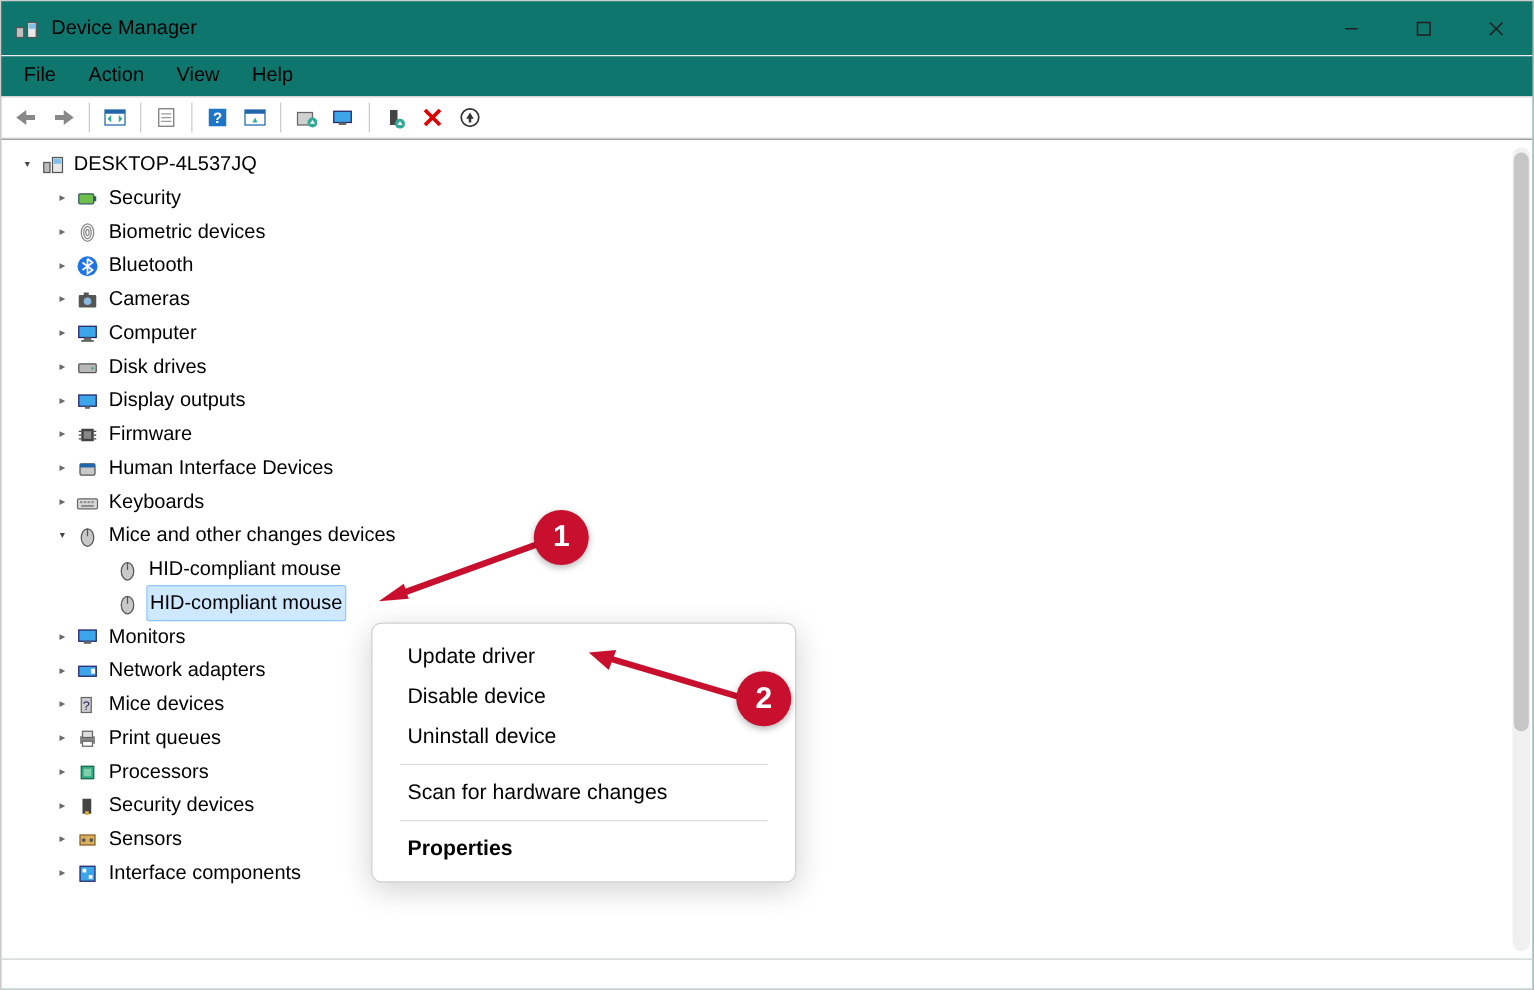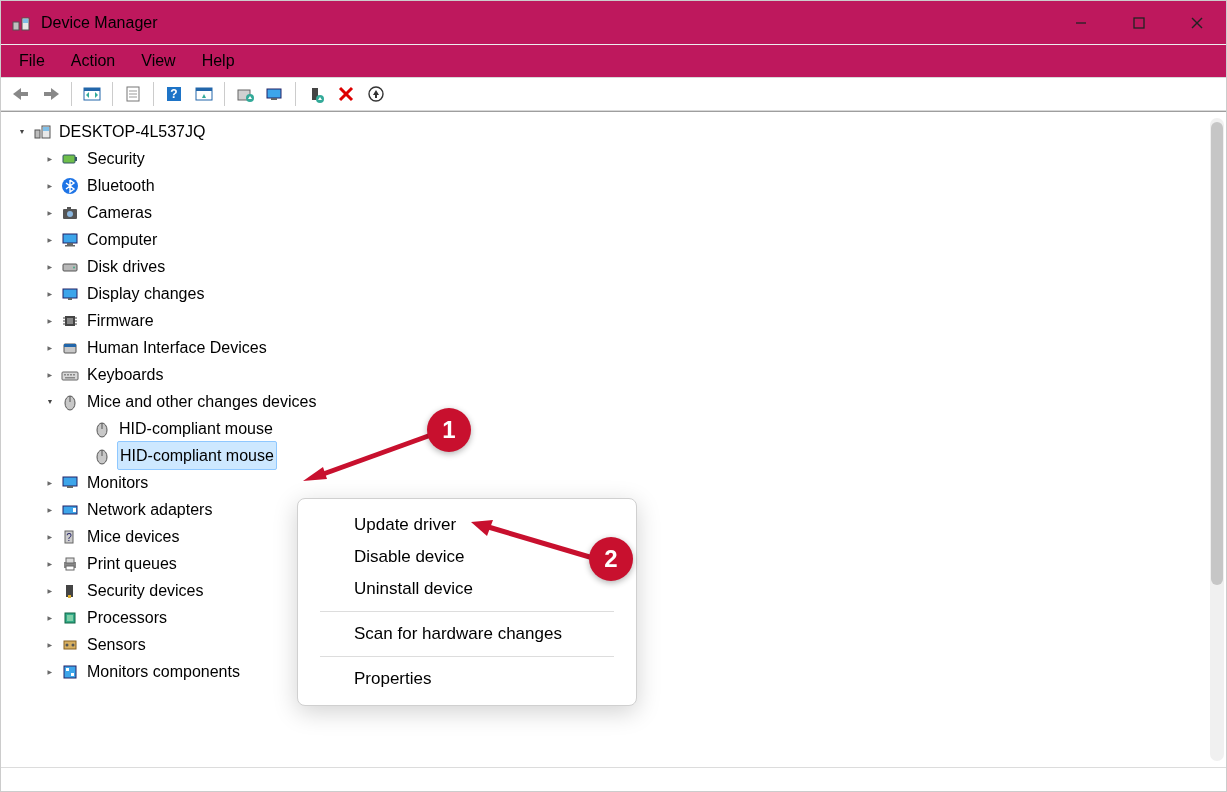--- a/index.html
+++ b/index.html
@@ -12,21 +12,21 @@
     height: 792px;
     overflow: hidden;
     position: relative;
   }
   .window {
     width: 1227px;
     height: 792px;
     border: 1px solid #ccc;
     display: flex;
     flex-direction: column;
-    background: #be185d;
+    background: #0f766e;
   }
   .titlebar {
     height: 44px;
     display: flex;
     align-items: center;
     padding-left: 10px;
     border-bottom: 1px solid #eee;
   }
   .titlebar-icon {
     width: 20px; height: 20px;
@@ -140,28 +140,28 @@
     position: absolute;
     width: 340px;
     background: #fff;
     border: 1px solid #d0d0d0;
     border-radius: 8px;
     box-shadow: 0 6px 24px rgba(0,0,0,0.18);
     padding: 10px 0;
     font-size: 17px;
   }
   .cm-item {
-    padding: 6px 56px;
+    padding: 6px 28px;
   }
   .cm-sep {
     height: 1px;
     background: #ddd;
     margin: 6px 22px;
   }
-  .cm-bold { font-weight: 400; }
+  .cm-bold { font-weight: 700; }
 
   .anno-badge {
     position: absolute;
     width: 44px; height: 44px;
     background: #c8102e;
     border-radius: 50%;
     color: #fff;
     font-size: 24px;
     font-weight: 700;
     display: flex; align-items: center; justify-content: center;
@@ -324,20 +324,31 @@
               <rect x="2" y="5" width="12" height="8" rx="1" fill="#6fbf4b" stroke="#356"></rect>
               <rect x="14" y="7" width="2" height="4" fill="#356"></rect>
             </svg>
           </span>
         <span class="node-label">Security</span>
       </div>
       <div class="tree-row level1">
         <span class="chev collapsed"></span>
         <span class="node-icon">
             <svg width="18" height="18">
+              <ellipse cx="9" cy="9" rx="5" ry="7" fill="none" stroke="#888" stroke-width="1"></ellipse>
+              <ellipse cx="9" cy="9" rx="3" ry="5" fill="none" stroke="#888" stroke-width="1"></ellipse>
+              <ellipse cx="9" cy="9" rx="1.3" ry="2.5" fill="none" stroke="#888" stroke-width="1"></ellipse>
+            </svg>
+          </span>
+        <span class="node-label">Biometric devices</span>
+      </div>
+      <div class="tree-row level1">
+        <span class="chev collapsed"></span>
+        <span class="node-icon">
+            <svg width="18" height="18">
               <circle cx="9" cy="9" r="8" fill="#1e74e6"></circle>
               <path d="M9 3 L13 6 L9 9 L13 12 L9 15 V3 M5 6 L13 12 M5 12 L13 6" fill="none" stroke="#fff" stroke-width="1.4"></path>
             </svg>
           </span>
         <span class="node-label">Bluetooth</span>
       </div>
       <div class="tree-row level1">
         <span class="chev collapsed"></span>
         <span class="node-icon">
             <svg width="18" height="18">
@@ -370,21 +381,21 @@
         <span class="node-label">Disk drives</span>
       </div>
       <div class="tree-row level1">
         <span class="chev collapsed"></span>
         <span class="node-icon">
             <svg width="18" height="18">
               <rect x="2" y="4" width="14" height="9" fill="#3da5ea" stroke="#226"></rect>
               <rect x="7" y="13" width="4" height="2" fill="#666"></rect>
             </svg>
           </span>
-        <span class="node-label">Display changes</span>
+        <span class="node-label">Display outputs</span>
       </div>
       <div class="tree-row level1">
         <span class="chev collapsed"></span>
         <span class="node-icon">
             <svg width="18" height="18">
               <rect x="4" y="4" width="10" height="10" fill="#444"></rect>
               <rect x="6" y="6" width="6" height="6" fill="#888"></rect>
               <line x1="2" y1="6" x2="4" y2="6" stroke="#444"></line>
               <line x1="2" y1="9" x2="4" y2="9" stroke="#444"></line>
               <line x1="2" y1="12" x2="4" y2="12" stroke="#444"></line>
@@ -489,35 +500,35 @@
               <rect x="5" y="3" width="8" height="5" fill="#ddd" stroke="#666"></rect>
               <rect x="5" y="11" width="8" height="4" fill="#fff" stroke="#666"></rect>
             </svg>
           </span>
         <span class="node-label">Print queues</span>
       </div>
       <div class="tree-row level1">
         <span class="chev collapsed"></span>
         <span class="node-icon">
             <svg width="18" height="18">
+              <rect x="4" y="4" width="10" height="10" fill="#3a8" stroke="#164"></rect>
+              <rect x="6" y="6" width="6" height="6" fill="#7fd0a8"></rect>
+            </svg>
+          </span>
+        <span class="node-label">Processors</span>
+      </div>
+      <div class="tree-row level1">
+        <span class="chev collapsed"></span>
+        <span class="node-icon">
+            <svg width="18" height="18">
               <rect x="5" y="3" width="7" height="12" fill="#444"></rect>
               <rect x="7" y="13" width="3" height="3" fill="#e0b030"></rect>
             </svg>
           </span>
         <span class="node-label">Security devices</span>
-      </div>
-      <div class="tree-row level1">
-        <span class="chev collapsed"></span>
-        <span class="node-icon">
-            <svg width="18" height="18">
-              <rect x="4" y="4" width="10" height="10" fill="#3a8" stroke="#164"></rect>
-              <rect x="6" y="6" width="6" height="6" fill="#7fd0a8"></rect>
-            </svg>
-          </span>
-        <span class="node-label">Processors</span>
       </div>
       <div class="tree-row level1">
         <span class="chev collapsed"></span>
         <span class="node-icon">
             <svg width="18" height="18">
               <rect x="3" y="5" width="12" height="8" fill="#d8b060" stroke="#886020"></rect>
               <circle cx="6" cy="9" r="1.5" fill="#555"></circle>
               <circle cx="12" cy="9" r="1.5" fill="#555"></circle>
             </svg>
           </span>
@@ -525,21 +536,21 @@
       </div>
       <div class="tree-row level1">
         <span class="chev collapsed"></span>
         <span class="node-icon">
             <svg width="18" height="18">
               <rect x="3" y="3" width="12" height="12" fill="#3da5ea" stroke="#226"></rect>
               <rect x="5" y="5" width="3" height="3" fill="#fff"></rect>
               <rect x="10" y="10" width="3" height="3" fill="#fff"></rect>
             </svg>
           </span>
-        <span class="node-label">Monitors components</span>
+        <span class="node-label">Interface components</span>
       </div>
 
     </div>
 
     <div class="scrollbar">
       <div class="scroll-thumb"></div>
     </div>
 
     <div class="context-menu" style="left:296px; top:386px;">
       <div class="cm-item">Update driver</div>

